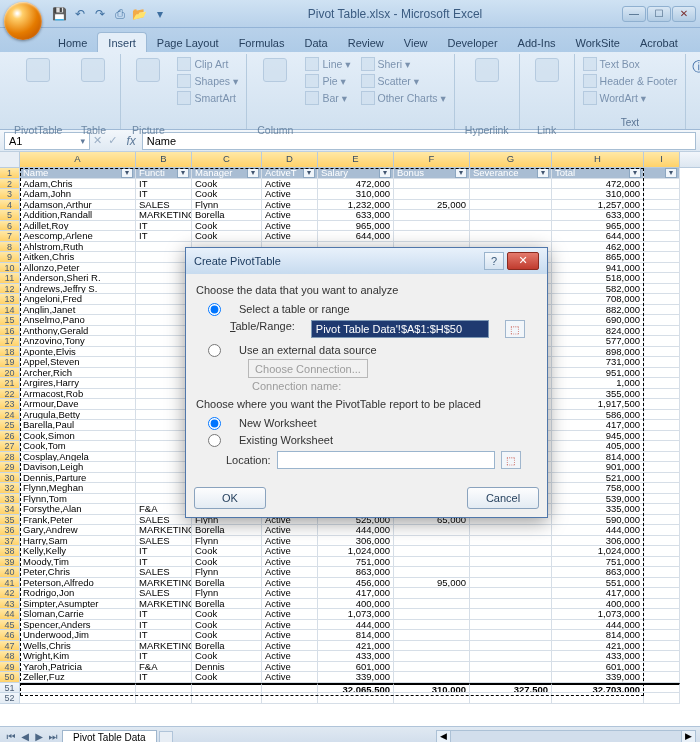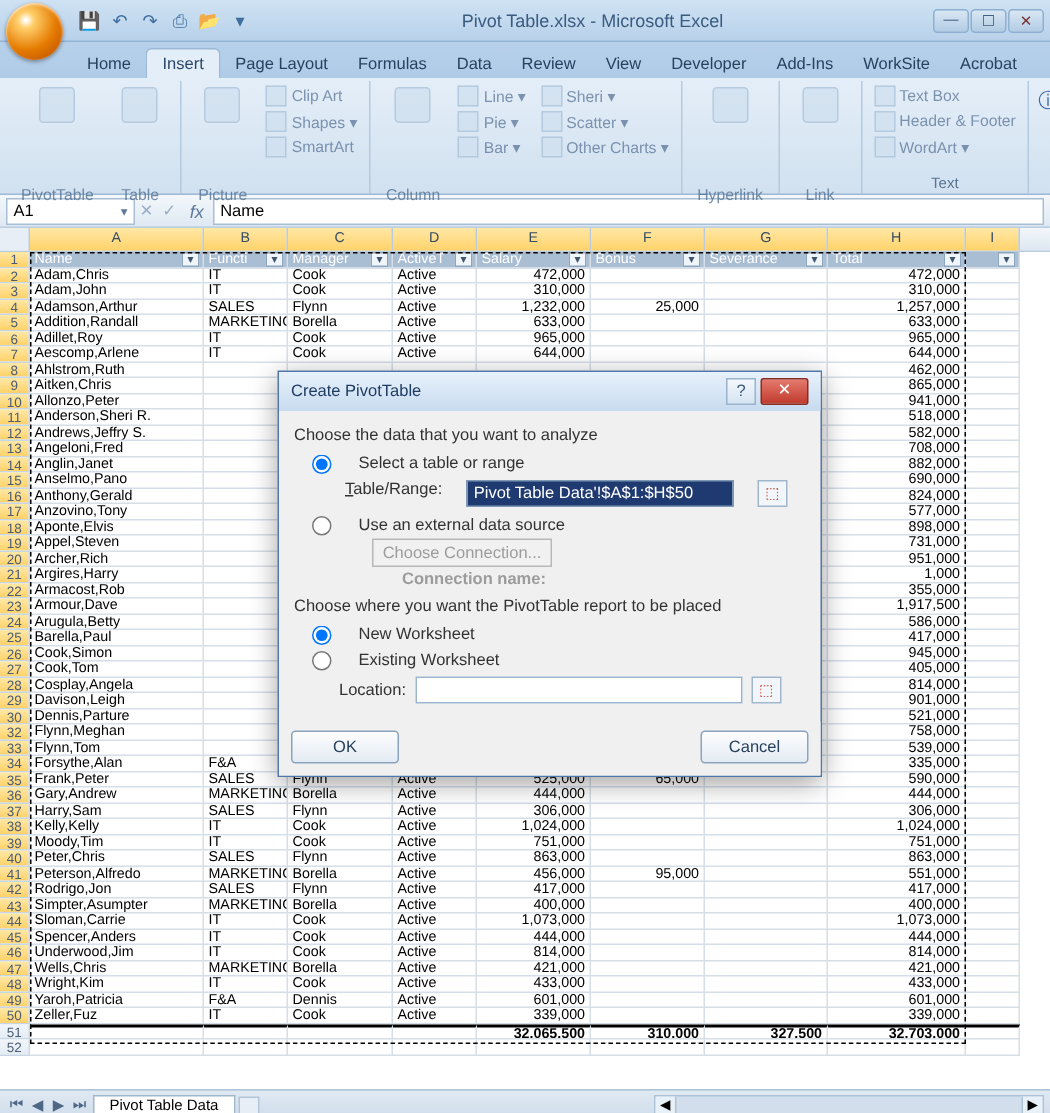--- a/index.html
+++ b/index.html
@@ -53,21 +53,21 @@
 .dlghelp { width:20px; height:18px; background:linear-gradient(#f4f8fc,#d5e3f1); border:1px solid #9ab4cd; text-align:center; line-height:16px; margin-left:3px; color:#3b5b7c; }
 .dlgclose { width:32px; height:18px; background:linear-gradient(#e47a6d,#c03b2e); border:1px solid #8a2a20; color:#fff; text-align:center; line-height:14px; margin-left:3px; border-radius:2px; font-size:11px; }
 .dlgbody { padding:10px 10px 8px; color:#323232; }
 .dlgbody .hdr { margin:0 0 5px; }
 .radio { display:flex; align-items:flex-start; gap:18px; padding:2px 0 2px 12px; }
 .radio input{ margin:0; }
 .rangebox { display:flex; padding:2px 0 4px 34px; gap:16px; }
 .rangebox input[type=text]{ width:178px; height:18px; border:1px solid #7e99b5; background:#1f3a70; color:#fff; font-size:11px; padding:0 4px; }
 .rangepick { width:20px; height:18px; border:1px solid #a0b6cd; background:#f2f6fa; display:flex; align-items:center; justify-content:center; font-size:10px; color:#c0392b; }
 .disabled-btn { width:120px; height:19px; border:1px solid #b8b8b8; background:#f1f1f1; color:#9c9c9c; font-size:11px; margin-left:52px; }
-.connname { margin-left:72px; color:#9c9c9c; font-size:11px; padding:2px 0 6px;font-weight:bold;}
+.connname { margin-left:56px; color:#9c9c9c; font-size:11px; padding:2px 0 6px;}
 .locrow{ display:flex; align-items:center; padding:2px 0 4px 30px; gap:6px;}
 .locrow input[type=text]{ width:218px; height:18px; border:1px solid #9ab4cd; font-size:11px; padding:0 4px;}
 .dlgbtns { display:flex; justify-content:space-between; gap:8px; padding:6px 8px 8px; background:#f0f0f0; }
 .dlgbtns button { width:72px; height:22px; border:1px solid #8aa3be; background:linear-gradient(#fdfdfe,#e3ebf3); border-radius:3px; font-size:11px; color:#27425f; }
 .sel-marq { position:absolute; border:1.5px dashed #000; pointer-events:none; }
 .ribspacer{flex:1}
 .help{ color:#3767a3; font-size:13px; padding:4px 6px 0;}
 </style>
 </head>
 <body>

